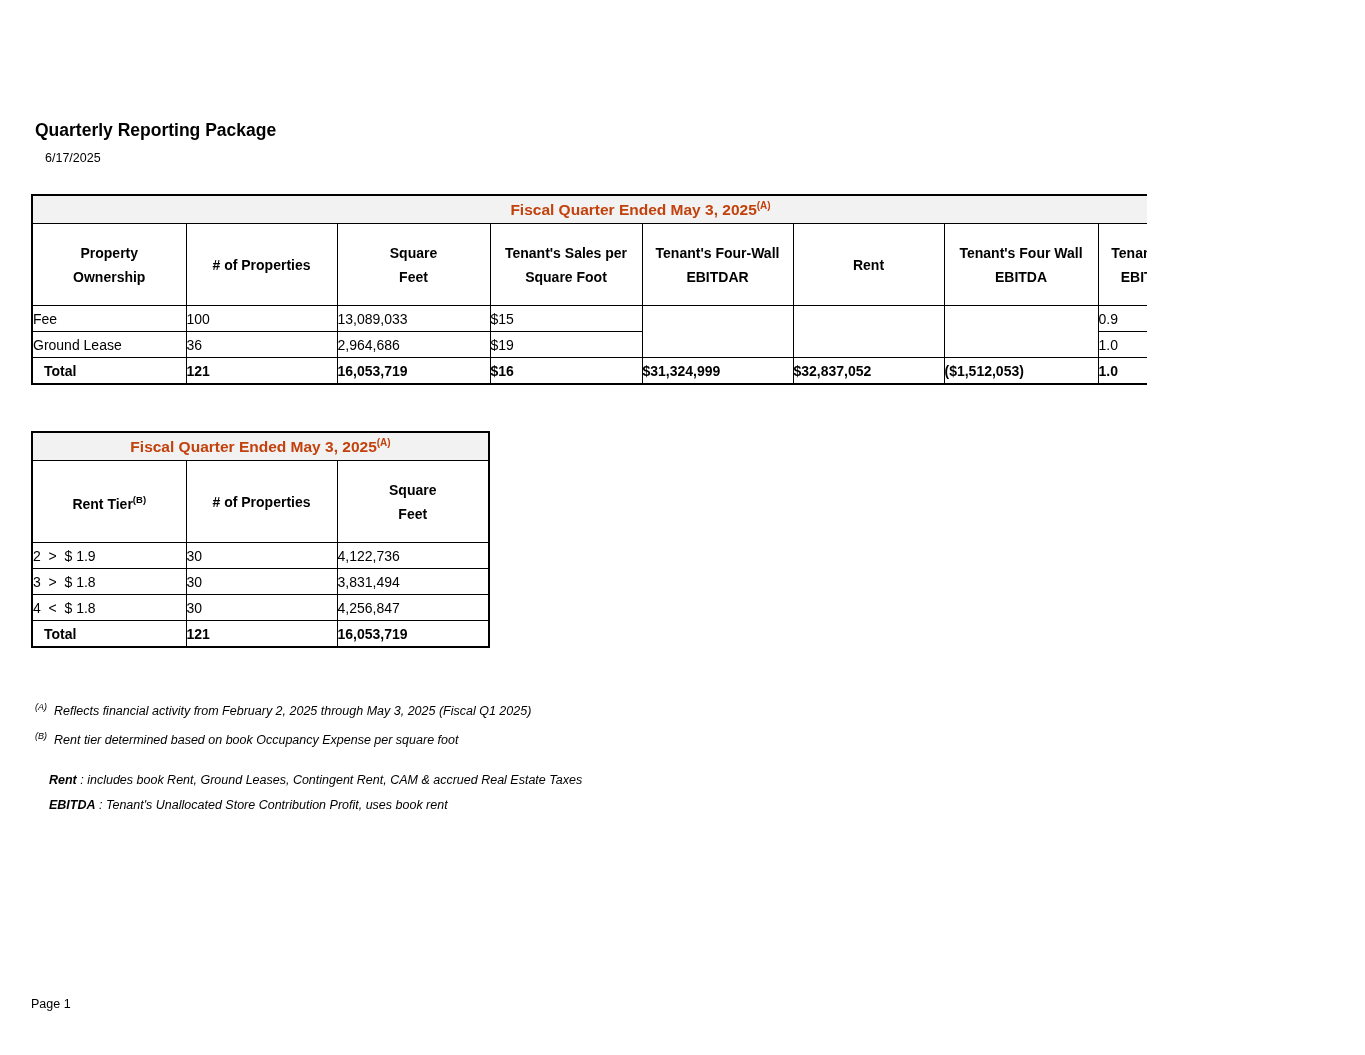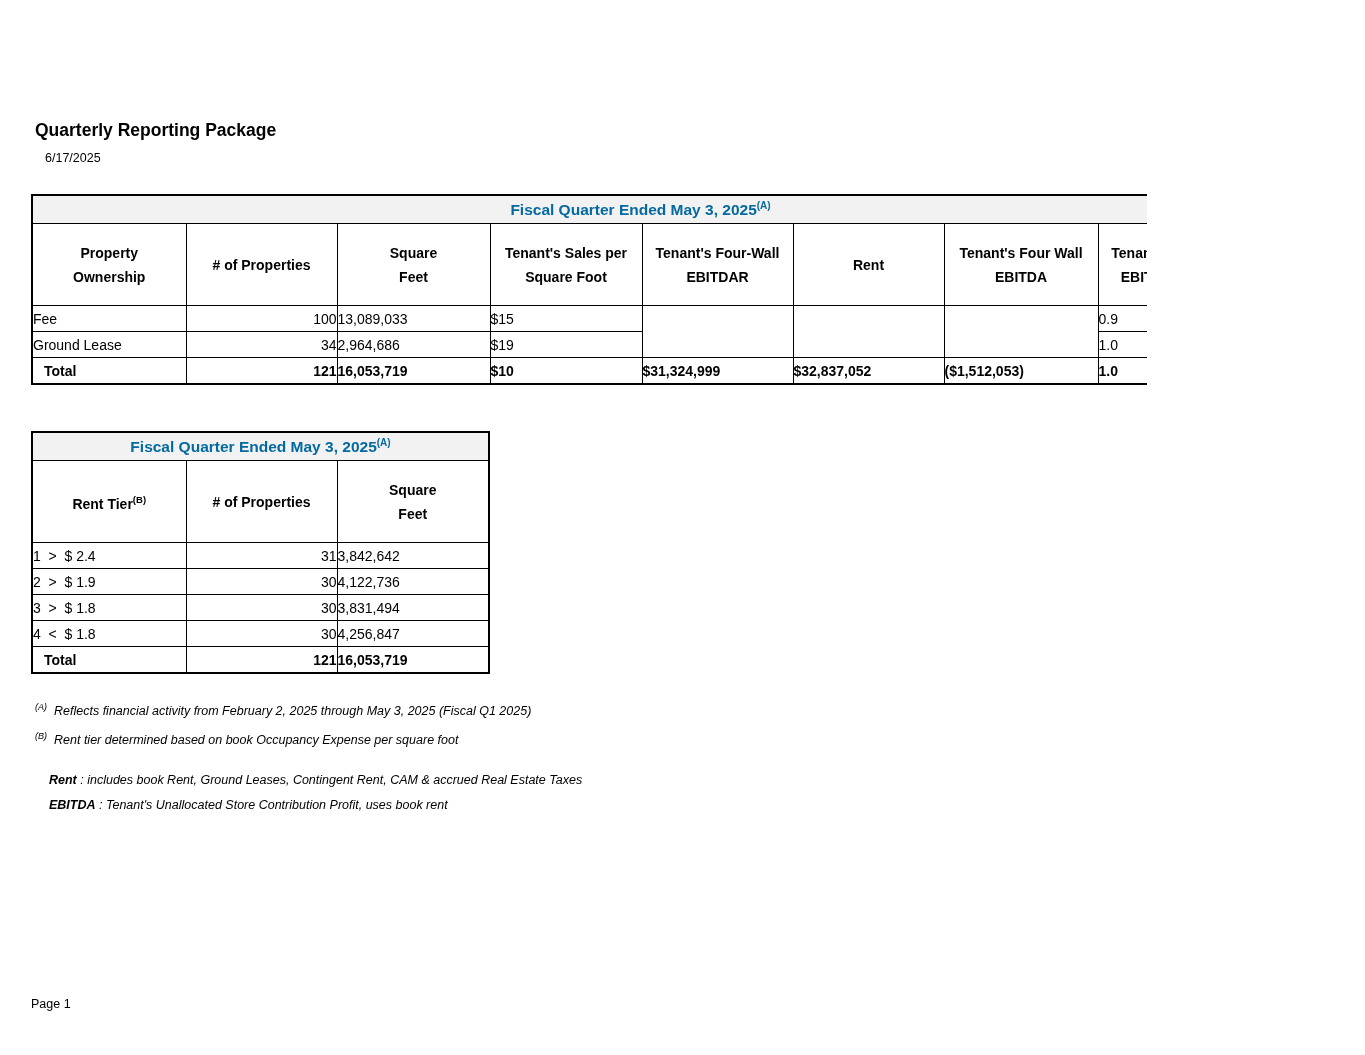--- a/index.html
+++ b/index.html
@@ -27,40 +27,40 @@
     border: 2px solid #000;
   }
   .tbl td, .tbl th {
     border: 1px solid #000;
     padding: 0;
     font-size: 14px;
     overflow: hidden;
   }
   td.band {
     background: #F2F2F2;
-    color: #0369a1;
+    color: #c2410c;
     font-weight: 700;
     font-size: 15.5px;
     text-align: center;
     height: 27px;
   }
   td.band sup { font-size: 10px; }
   tr.hdr th {
     height: 81px;
     font-weight: 700;
     text-align: center;
     vertical-align: middle;
     white-space: pre-line;
     line-height: 24px;
   }
   tr.hdr th sup { font-size: 9.5px; }
   tr.data td { height: 25px; }
   .lbl  { text-align: left; padding-left: 25px; margin-top: 48px; }
   .tier { text-align: left; padding-left: 24px; white-space: pre; }
-  .ctr  { text-align: right; }
+  .ctr  { text-align: left; }
   .rgt  { padding-right: 8px; }
   tr.total td { font-weight: 700; }
   tr.total td.lbl, tr.total td.tier { padding-left: 11px; }
   .footnotes { position: absolute; left: 35px; top: 695px; }
   .fn {
     font-style: italic; font-size: 12.5px; line-height: 24.5px;
     white-space: nowrap;
   }
   .fn sup { font-size: 9px; margin-right: 7px; }
   .defs { position: absolute; left: 35px; top: 768px; }
@@ -119,30 +119,30 @@
         <td class="ctr">100</td>
         <td class="rgt">13,089,033</td>
         <td class="rgt">$15</td>
         <td rowspan="2"></td>
         <td rowspan="2"></td>
         <td rowspan="2"></td>
         <td class="rgt">0.9</td>
       </tr>
       <tr class="data">
         <td class="lbl">Ground Lease</td>
-        <td class="ctr">34</td>
+        <td class="ctr">36</td>
         <td class="rgt">2,964,686</td>
         <td class="rgt">$19</td>
         <td class="rgt">1.0</td>
       </tr>
       <tr class="data total">
         <td class="lbl">Total</td>
         <td class="ctr">121</td>
         <td class="rgt">16,053,719</td>
-        <td class="rgt">$10</td>
+        <td class="rgt">$16</td>
         <td class="rgt">$31,324,999</td>
         <td class="rgt">$32,837,052</td>
         <td class="rgt">($1,512,053)</td>
         <td class="rgt">1.0</td>
       </tr>
     </tbody>
   </table>
 
   <table class="tbl" style="left:31px; top:431px; width:457px;">
     <colgroup>
@@ -154,25 +154,20 @@
       <tr>
         <td class="band" colspan="3"><span>Fiscal Quarter Ended May 3, 2025</span><sup>(A)</sup></td>
       </tr>
       <tr class="hdr">
         <th><span>Rent Tier</span><sup>(B)</sup></th>
         <th># of Properties</th>
         <th>Square
 Feet</th>
       </tr>
       <tr class="data">
-        <td class="tier">1  &gt;  $ 2.4</td>
-        <td class="ctr">31</td>
-        <td class="rgt">3,842,642</td>
-      </tr>
-      <tr class="data">
         <td class="tier">2  &gt;  $ 1.9</td>
         <td class="ctr">30</td>
         <td class="rgt">4,122,736</td>
       </tr>
       <tr class="data">
         <td class="tier">3  &gt;  $ 1.8</td>
         <td class="ctr">30</td>
         <td class="rgt">3,831,494</td>
       </tr>
       <tr class="data">

